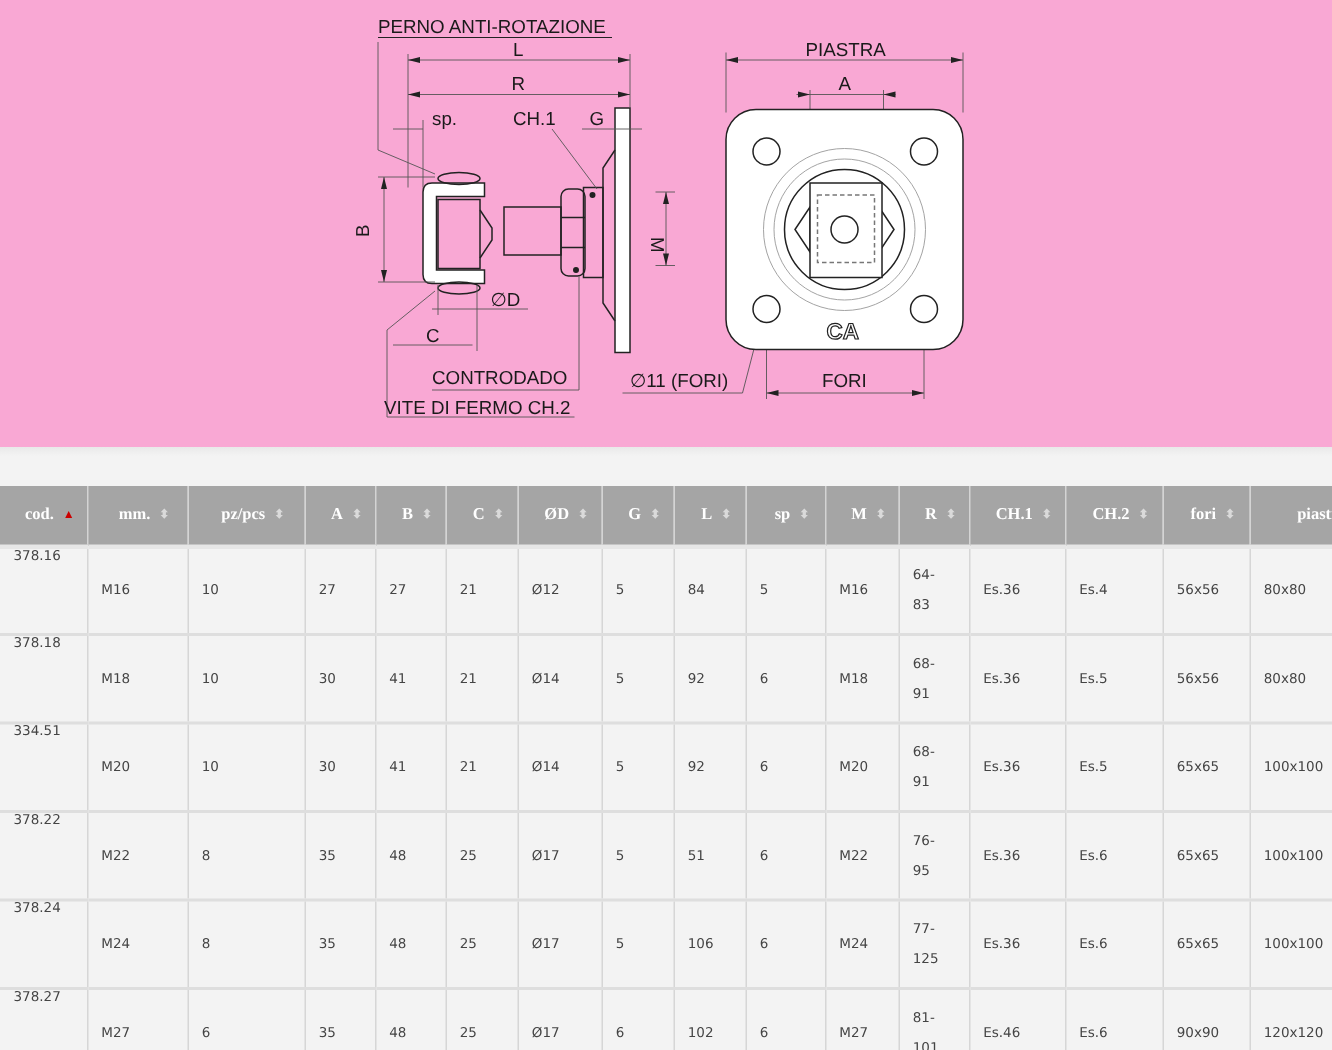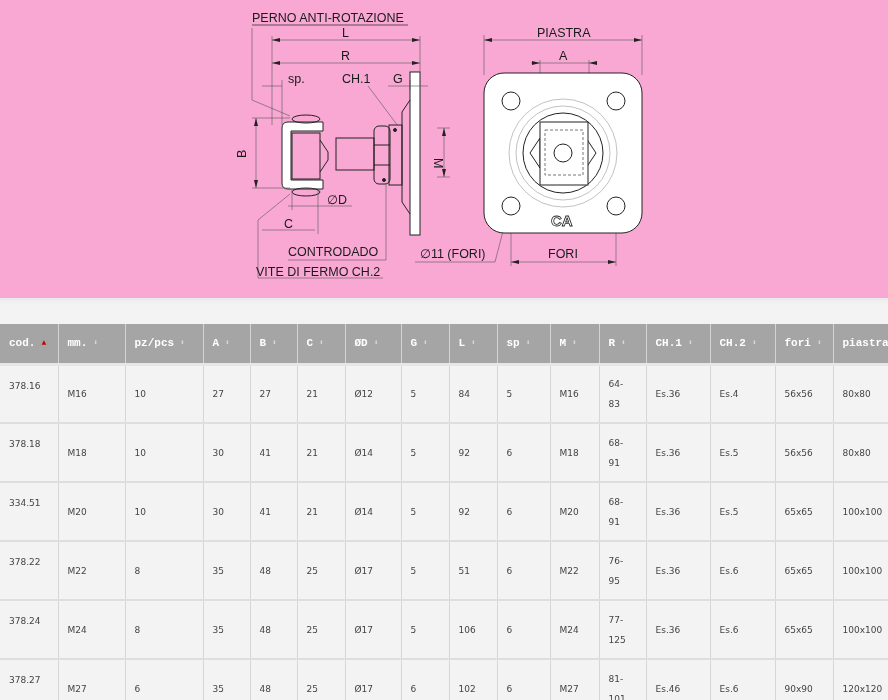--- a/index.html
+++ b/index.html
@@ -8,29 +8,29 @@
 
   .drawing-area { position: absolute; left: 0; top: 0; width: 888px; height: 300px; background: #f9a8d4; }
   .drawing-area svg { position: absolute; left: 0; top: 0; }
   .dl { font-family: "Liberation Sans", sans-serif; font-size: 12.5px; fill: #1a1a1a; }
 
   .divider-shadow { position: absolute; left: 0; top: 298px; width: 888px; height: 26px;
     background: linear-gradient(#e9e9e9, #f3f3f3 6px, #f3f3f3); }
 
   .table-wrap { position: absolute; left: 0; top: 324px; width: 888px; height: 376px; overflow: hidden; background: #f3f3f3; }
   table { border-collapse: collapse; table-layout: fixed; width: 920px; }
-  th { background: #a5a5a5; color: #fff; font-family: Liberation Mono, monospace; font-weight: bold;
-       font-size: 11px; height: 40px; text-align: left; padding: 0 0 0 9px; border-left: 1px solid #d4d4d4;
+  th { background: #a5a5a5; color: #fff; font-family: Liberation Serif, serif; font-weight: bold;
+       font-size: 11px; height: 40px; text-align: center; padding: 0 0 0 9px; border-left: 1px solid #d4d4d4;
        white-space: nowrap; }
   th:first-child { border-left: none; }
   th .sort { display: inline-block; margin-left: 6px; font-size: 8px; color: #dadada; vertical-align: 1px; }
   th .sort.active { color: #c00; font-size: 8px; }
   td { font-family: "DejaVu Sans", sans-serif; font-size: 9px; color: #444; height: 59px; padding: 0 0 0 9px;
        border-left: 1px solid #d6d6d6; border-top: 2px solid #dedede; vertical-align: middle; background: #f3f3f3; }
-  td:first-child { border-left: none; vertical-align: top; padding-top: 15px; }
+  td:first-child { border-left: none; vertical-align: top; }
   td.r-cell { line-height: 20px; }
   tr:first-child td { border-top: 3px solid #e6e6e6; }
 </style>
 </head>
 <body>
 
 <div class="drawing-area">
   <svg width="888" height="300" viewBox="0 0 888 300">
     <g stroke="#222" fill="none" stroke-width="1">
 

